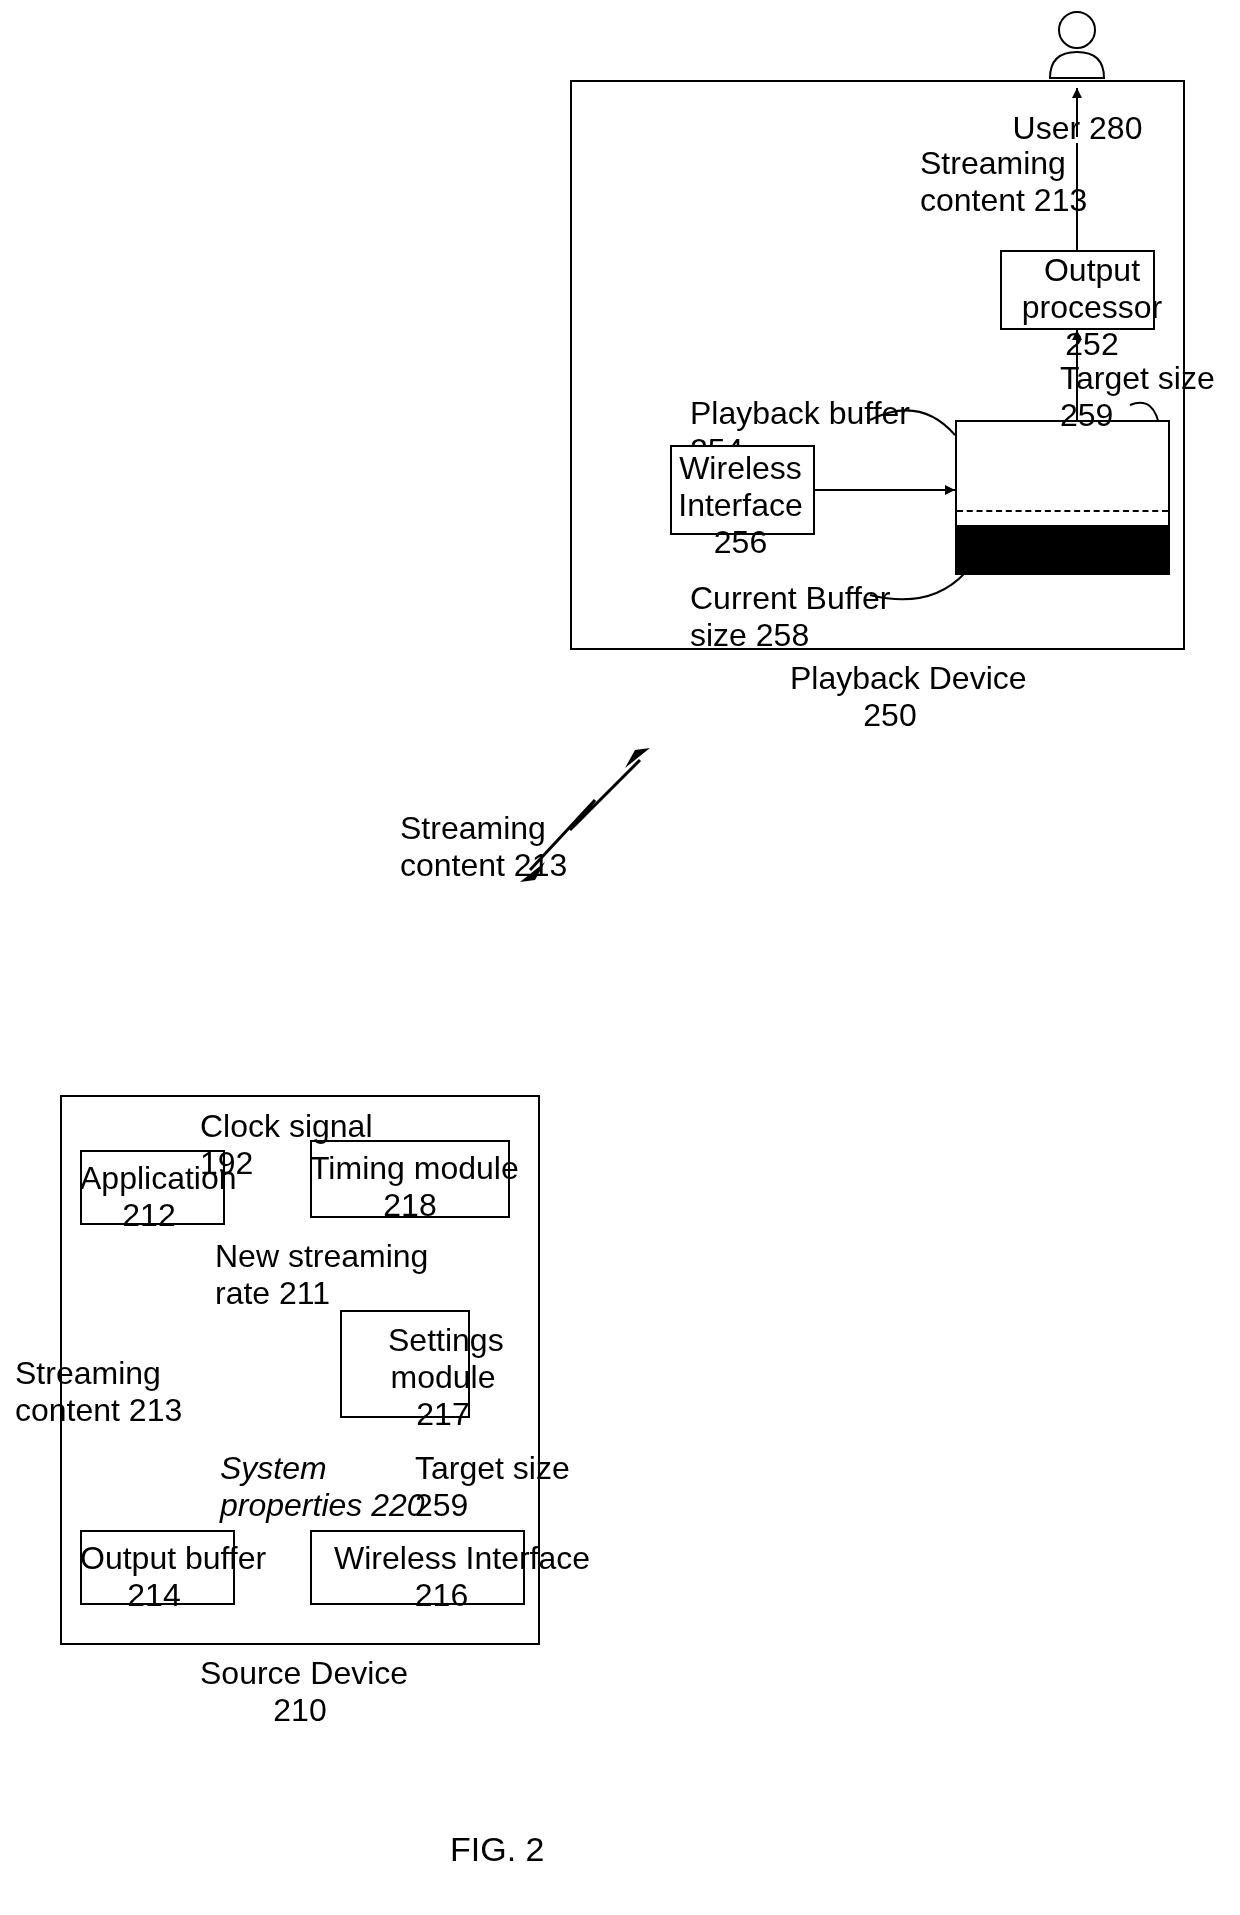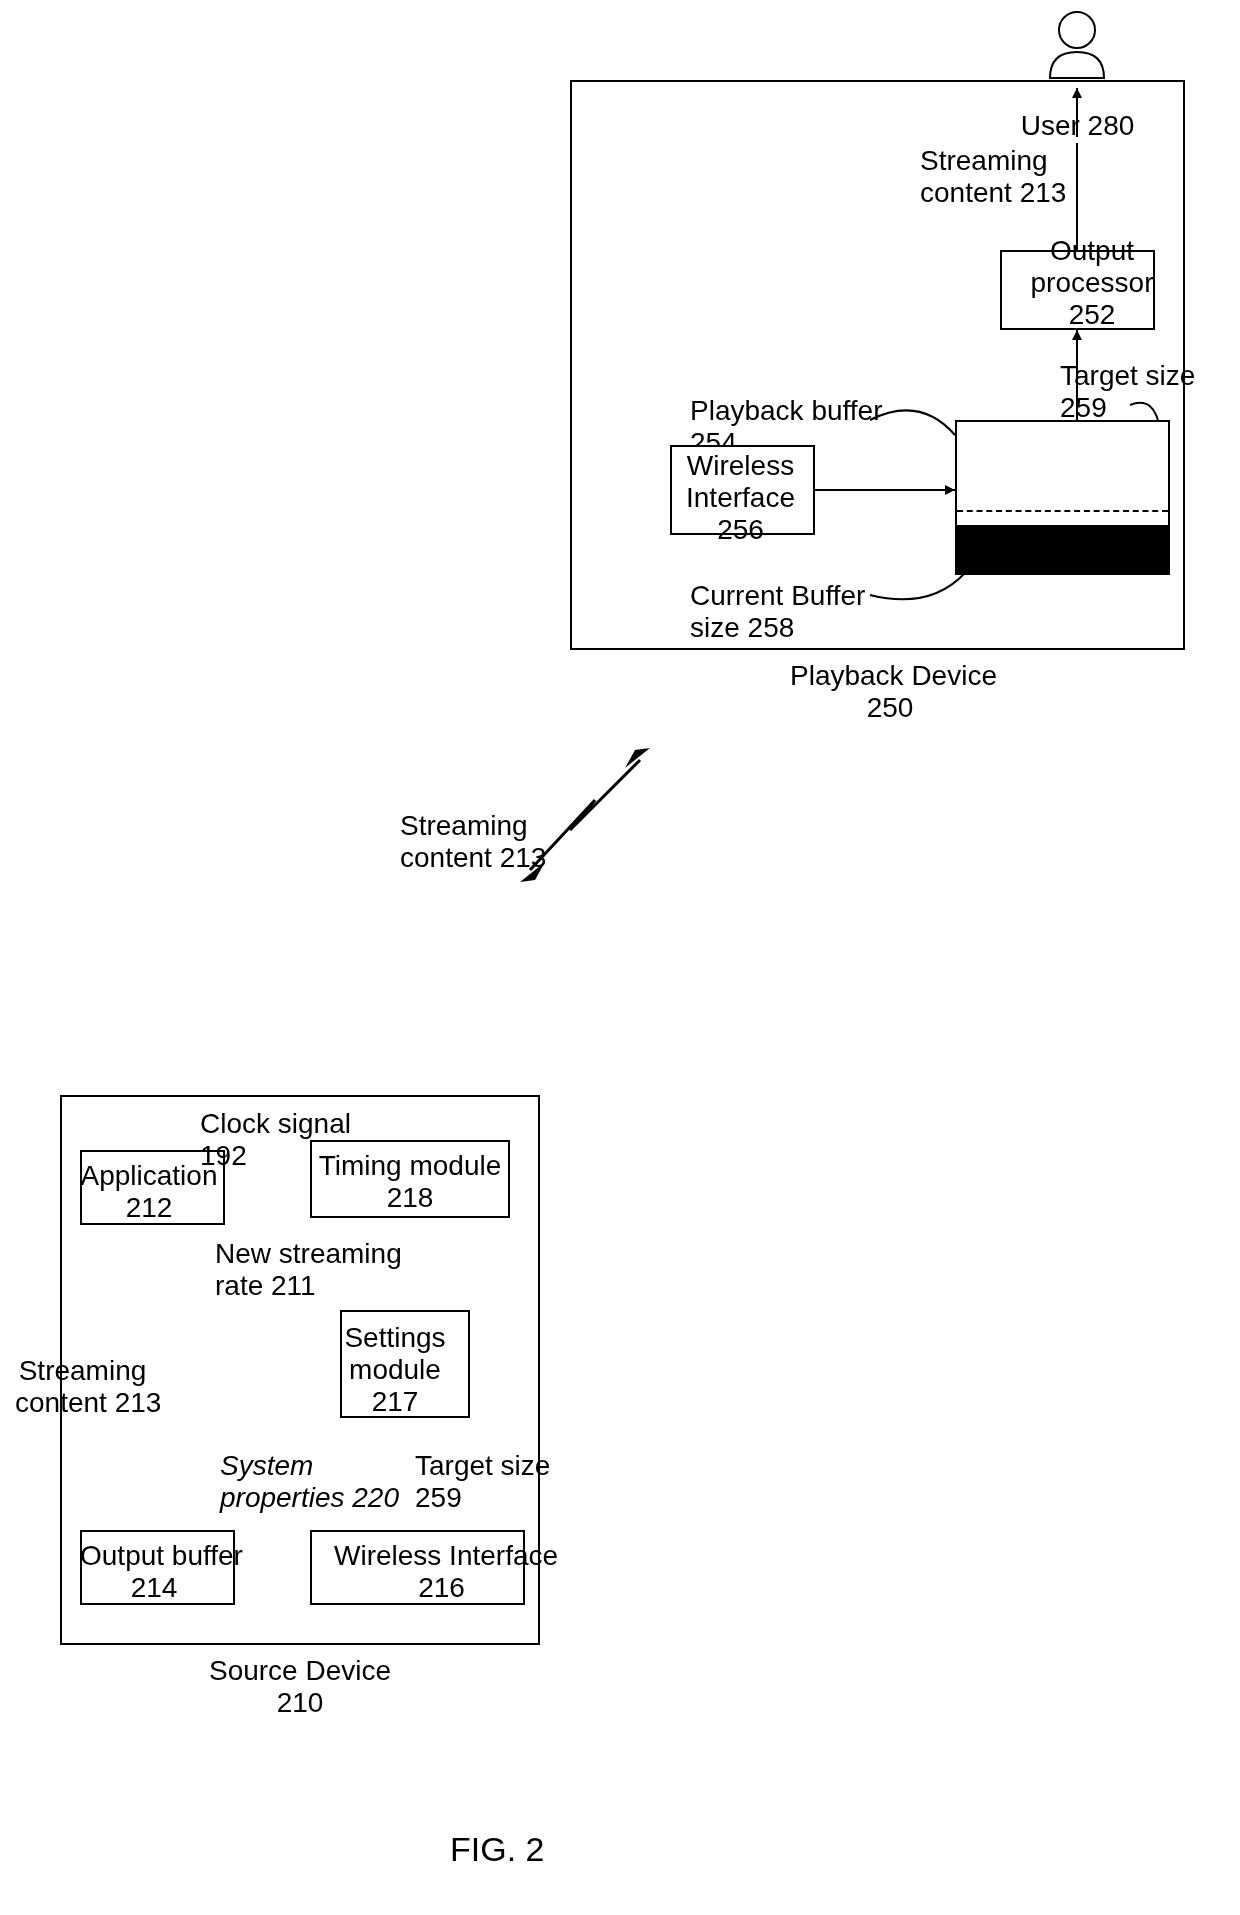--- a/index.html
+++ b/index.html
@@ -15,21 +15,21 @@
     height: 1915px;
   }
   .box {
     position: absolute;
     border: 2px solid #000;
     background: #fff;
     box-sizing: border-box;
   }
   .label {
     position: absolute;
-    font-size: 28px;
+    font-size: 32px;
     line-height: 1.15;
     text-align: center;
     white-space: pre;
   }
   .label.left { text-align: left; }
   .fig {
     position: absolute;
     font-size: 34px;
   }
   svg.overlay {
@@ -103,21 +103,21 @@
     <line x1="400" y1="1418" x2="400" y2="1530" stroke="#000" stroke-width="2" marker-start="url(#arrow-start)" marker-end="url(#arrow)"></line>
 
   </svg>
 
   <div class="label" style="left:990px; top:110px; width:175px;">User 280</div>
 
   <div class="label" style="left:920px; top:145px; width:140px; text-align:left;">Streaming
 content 213</div>
 
   <div class="box" style="left:1000px; top:250px; width:155px; height:80px;"></div>
-  <div class="label" style="left:1000px; top:235px; width:184px;">Output
+  <div class="label" style="left:1000px; top:252px; width:184px;">Output
 processor
 252</div>
 
   <div class="box" style="left:955px; top:420px; width:215px; height:155px;"></div>
 
   <div style="position:absolute; left:957px; top:510px; width:211px; height:0; border-top:2px dashed #000;"></div>
 
   <div class="buffer-fill" style="left:957px; top:525px; width:211px; height:48px;"></div>
 
   <div class="label left" style="left:690px; top:395px; width:185px;">Playback buffer
@@ -143,21 +143,21 @@
 
   <div class="box" style="left:80px; top:1150px; width:145px; height:75px;"></div>
   <div class="label" style="left:80px; top:1160px; width:138px;">Application
 212</div>
 
   <div class="box" style="left:310px; top:1140px; width:200px; height:78px;"></div>
   <div class="label" style="left:310px; top:1150px; width:200px;">Timing module
 218</div>
 
   <div class="box" style="left:340px; top:1310px; width:130px; height:108px;"></div>
-  <div class="label" style="left:340px; top:1322px; width:110px;">Settings
+  <div class="label" style="left:340px; top:1322px; width:110px;padding-left:48px;">Settings
 module
 217</div>
 
   <div class="box" style="left:80px; top:1530px; width:155px; height:75px;"></div>
   <div class="label" style="left:80px; top:1540px; width:148px;">Output buffer
 214</div>
 
   <div class="box" style="left:310px; top:1530px; width:215px; height:75px;"></div>
   <div class="label" style="left:310px; top:1540px; width:215px;margin-left:24px;">Wireless Interface
 216</div>

